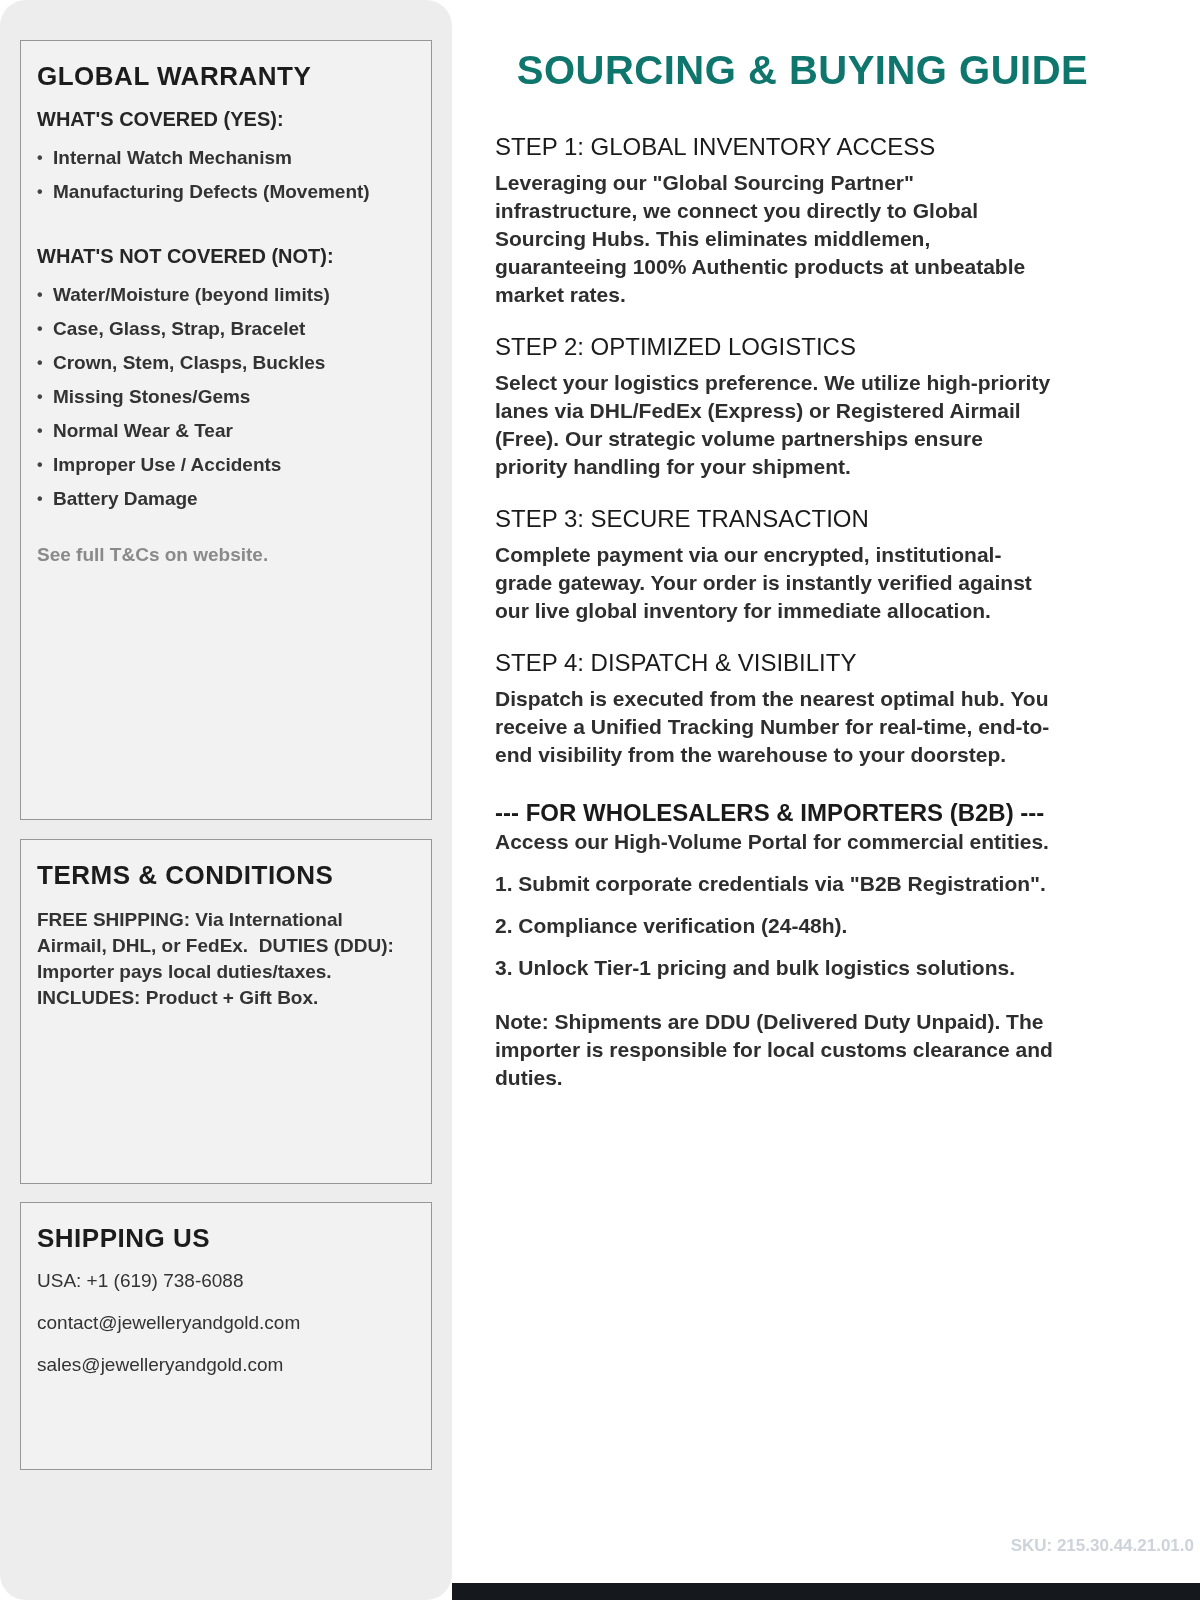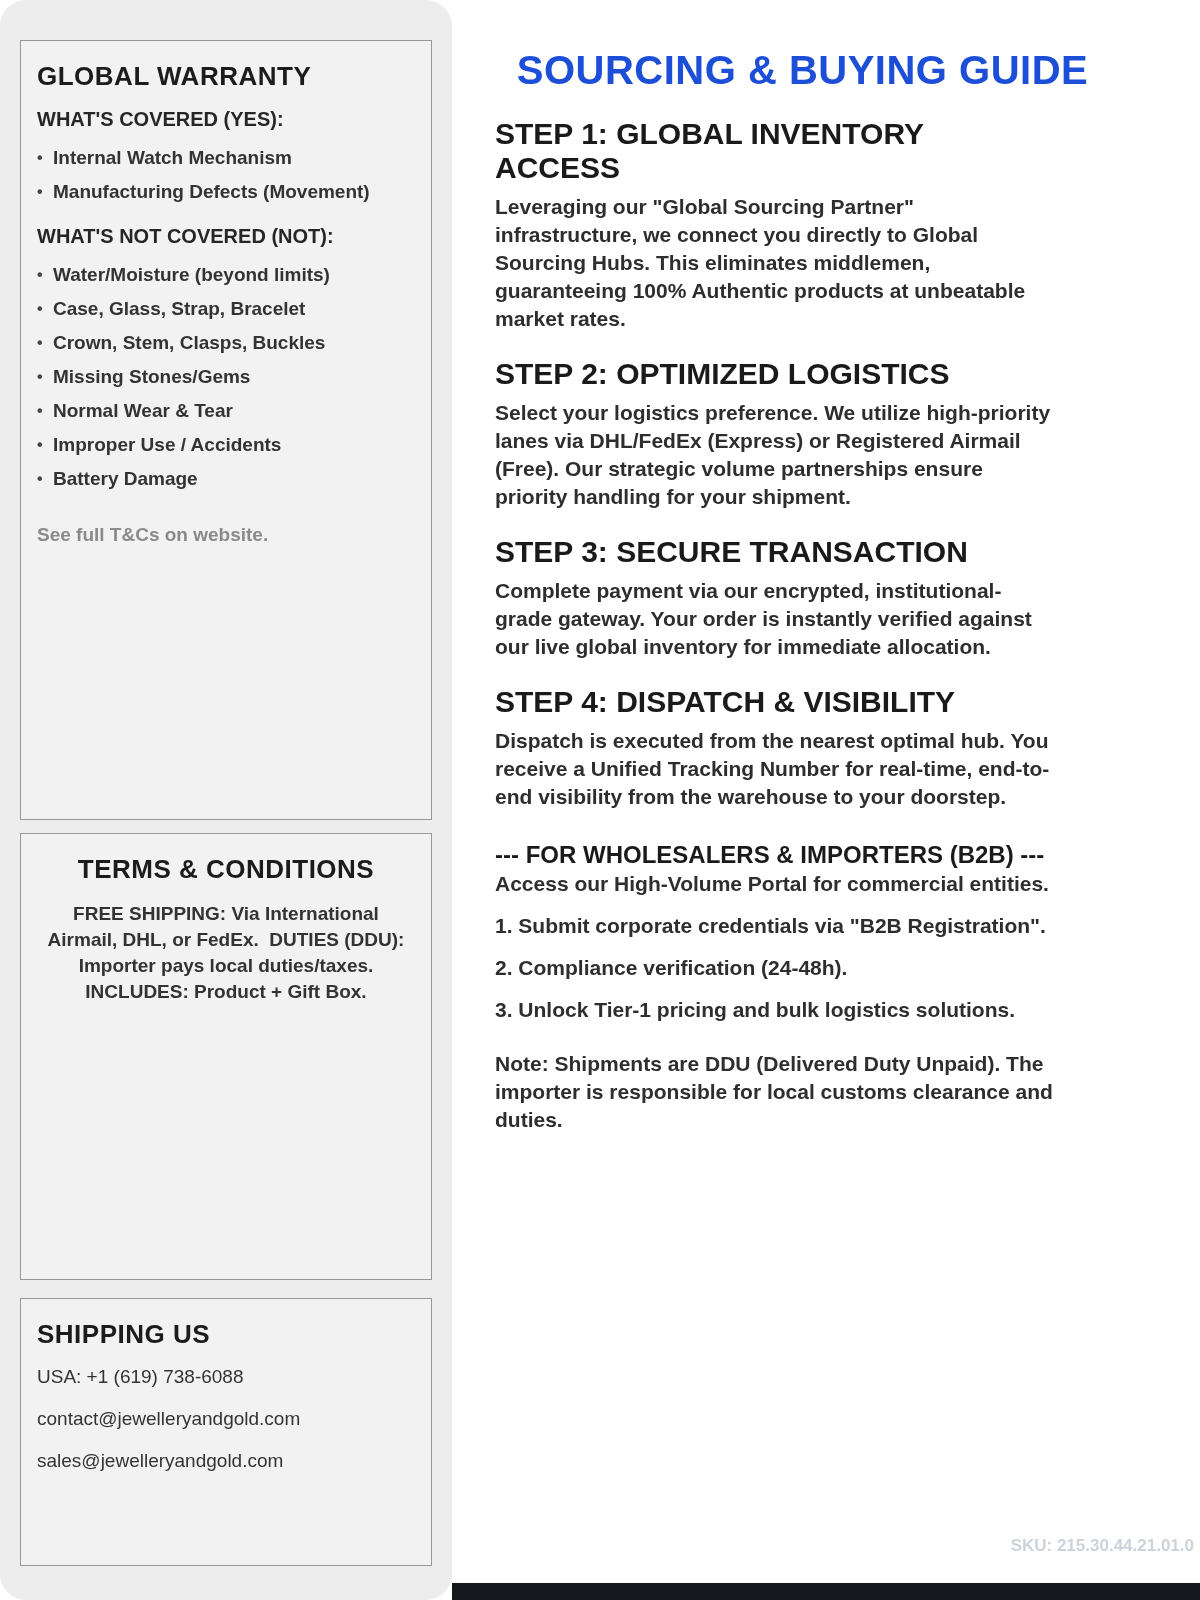--- a/index.html
+++ b/index.html
@@ -21,21 +21,21 @@
     background: #ededed;
     padding: 40px 20px 0 20px;
     border-radius: 26px;
   }
   .panel {
     background: #f2f2f2;
     border: 1px solid #979797;
     padding: 20px 16px;
   }
   .panel-warranty { height: 780px; }
-  .panel-terms   { height: 447px; margin-top: 13px; text-align: center; }
+  .panel-terms   { height: 345px; margin-top: 19px; }
   .panel-contact { height: 268px; margin-top: 18px; }
 
   .panel h2 {
     font-size: 26px;
     font-weight: 700;
     letter-spacing: 0.5px;
     color: #1c1c1c;
     margin-bottom: 16px;
   }
   .panel h3 {
@@ -53,21 +53,21 @@
     padding-left: 16px;
     position: relative;
   }
   .panel li::before {
     content: "•";
     position: absolute;
     left: 0;
     color: #444;
     font-size: 16px;
   }
-  .section-gap { margin-top: 16px; }
+  .section-gap { margin-top: 36px; }
   .footnote {
     margin-top: 28px;
     font-size: 19px;
     font-weight: 600;
     color: #8a8a8a;
   }
   .terms-body {
     font-size: 19px;
     font-weight: 600;
     color: #333;
@@ -86,29 +86,29 @@
     position: absolute;
     left: 452px; top: 0;
     width: 748px; height: 1600px;
     padding: 48px 90px 0 43px;
     background: #ffffff;
   }
   .doc-title {
     font-size: 40px;
     font-weight: 700;
     letter-spacing: 0.5px;
-    color: #1d4ed8;
+    color: #0f766e;
     text-align: center;
-    margin-bottom: 24px;
+    margin-bottom: 40px;
     white-space: nowrap;
   }
   .step { margin-bottom: 24px; max-width: 560px; }
   .step h2 {
-    font-size: 30px;
-    font-weight: 700;
+    font-size: 24px;
+    font-weight: 400;
     color: #1a1a1a;
     margin-bottom: 8px;
   }
   .step p, .b2b p {
     font-size: 21px;
     font-weight: 600;
     color: #2e2e2e;
     line-height: 28px;
   }
   .b2b { max-width: 600px; margin-top: 30px; }

